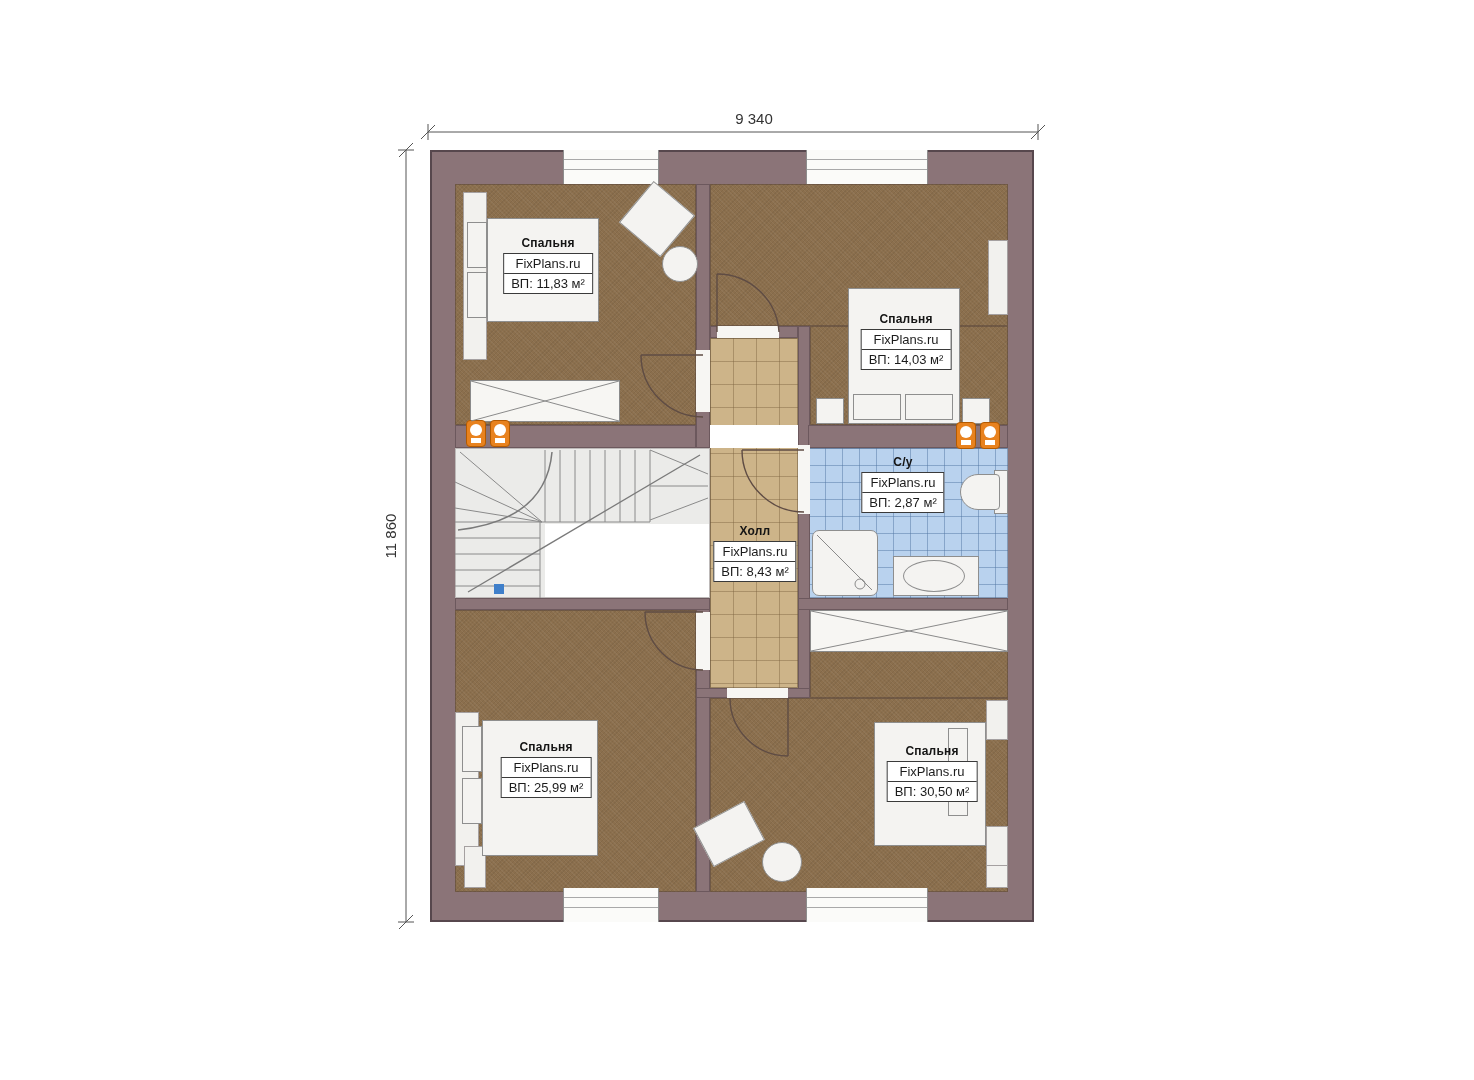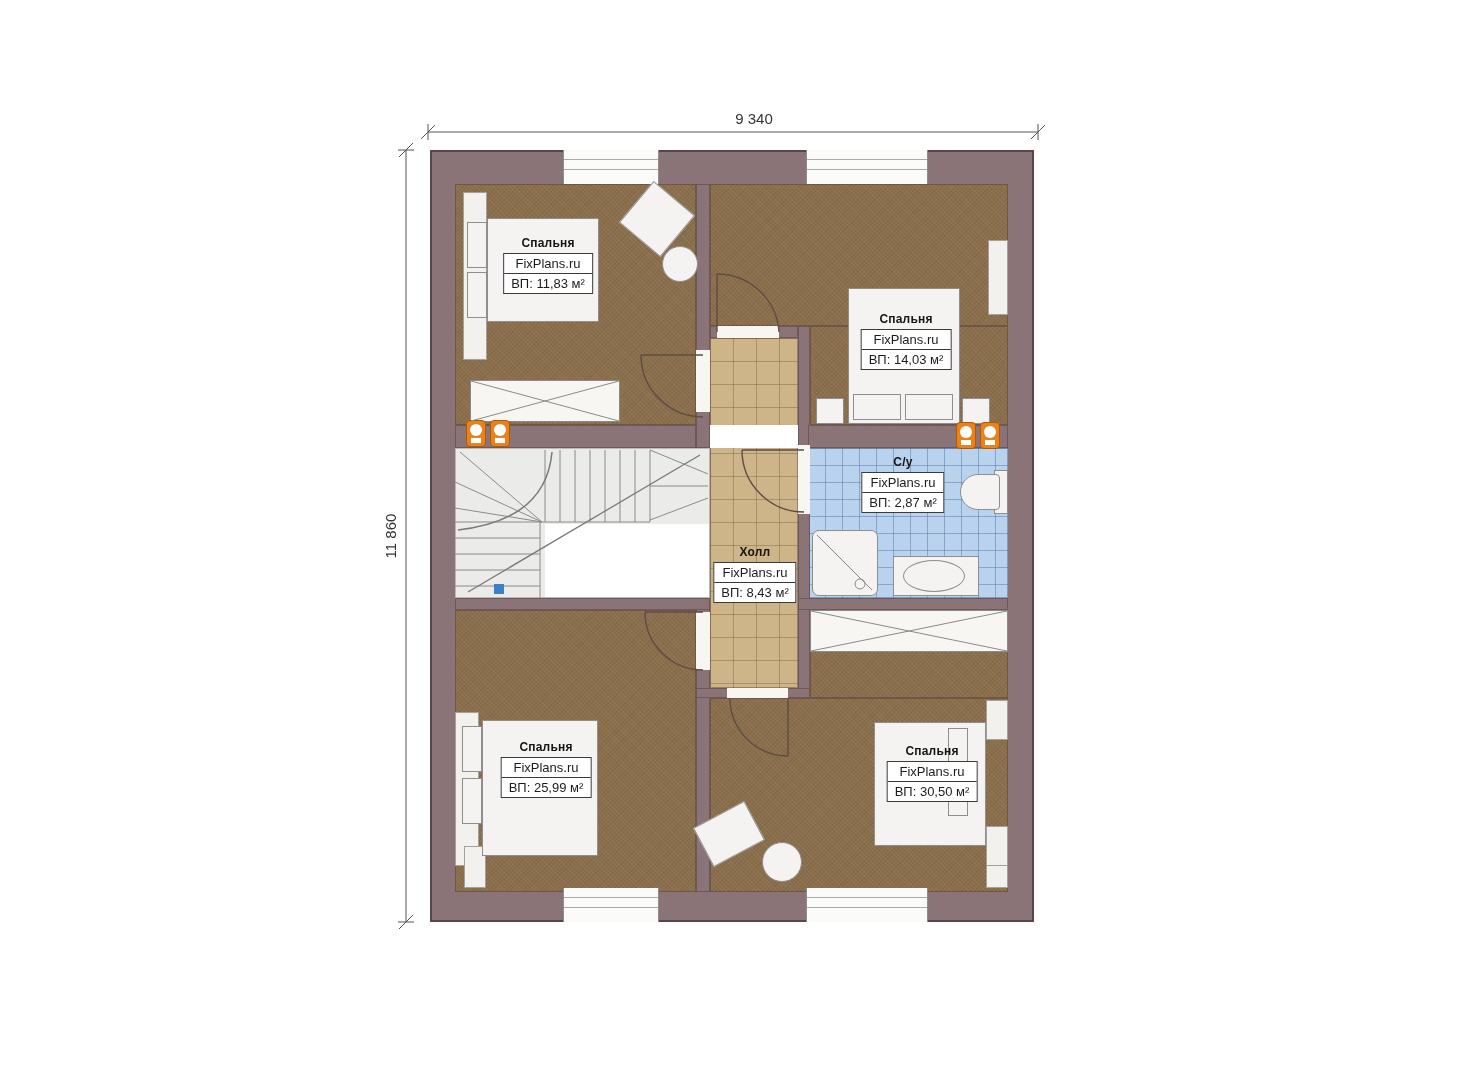--- a/index.html
+++ b/index.html
@@ -259,21 +259,21 @@
       <div class="rl-area">ВП: 14,03 м²</div>
     </div>
   </div>
   <div class="room-label" style="left:903px;top:455px;">
     <div class="rl-name">С/у</div>
     <div class="rl-box">
       <div class="rl-brand">FixPlans.ru</div>
       <div class="rl-area">ВП: 2,87 м²</div>
     </div>
   </div>
-  <div class="room-label" style="left:755px;top:545px;">
+  <div class="room-label" style="left:755px;top:524px;">
     <div class="rl-name">Холл</div>
     <div class="rl-box">
       <div class="rl-brand">FixPlans.ru</div>
       <div class="rl-area">ВП: 8,43 м²</div>
     </div>
   </div>
   <div class="room-label" style="left:546px;top:740px;">
     <div class="rl-name">Спальня</div>
     <div class="rl-box">
       <div class="rl-brand">FixPlans.ru</div>

